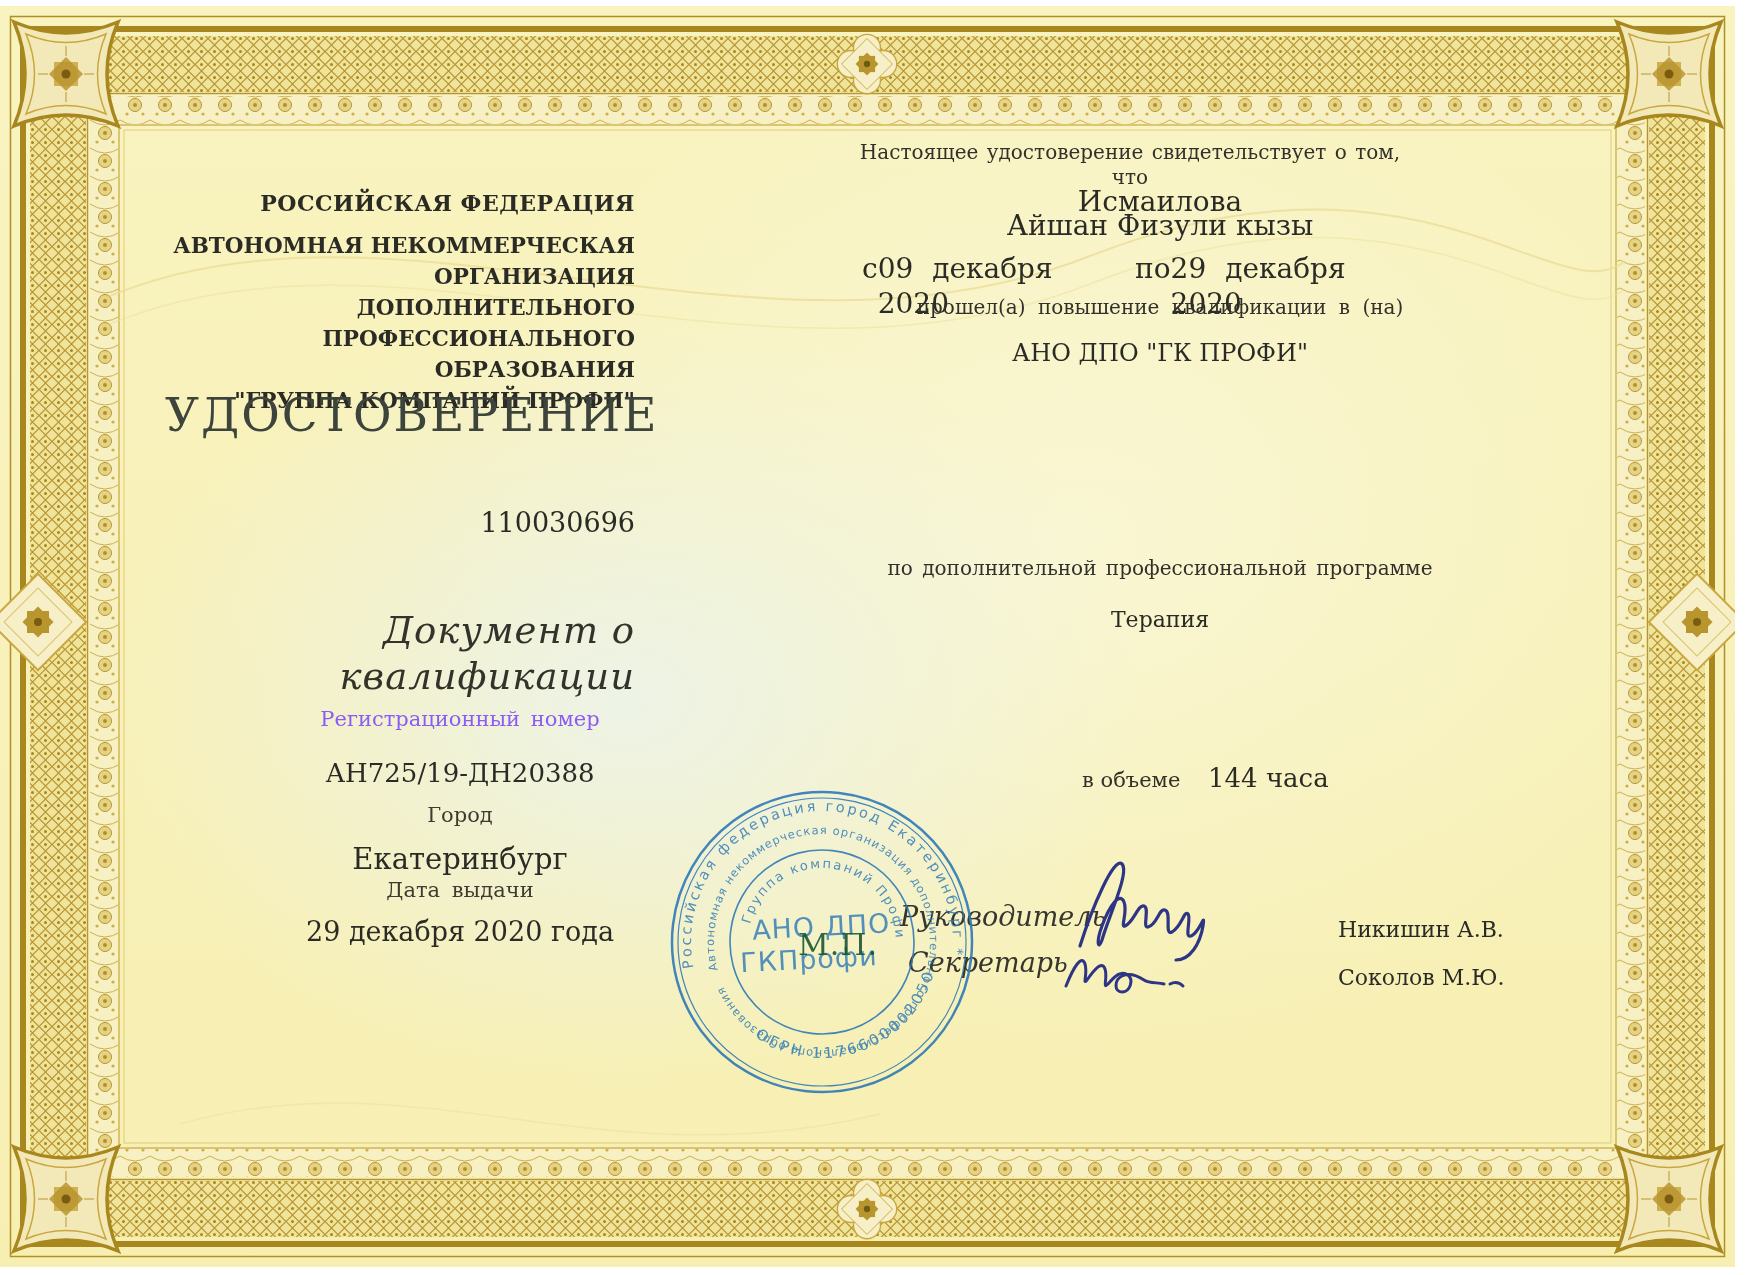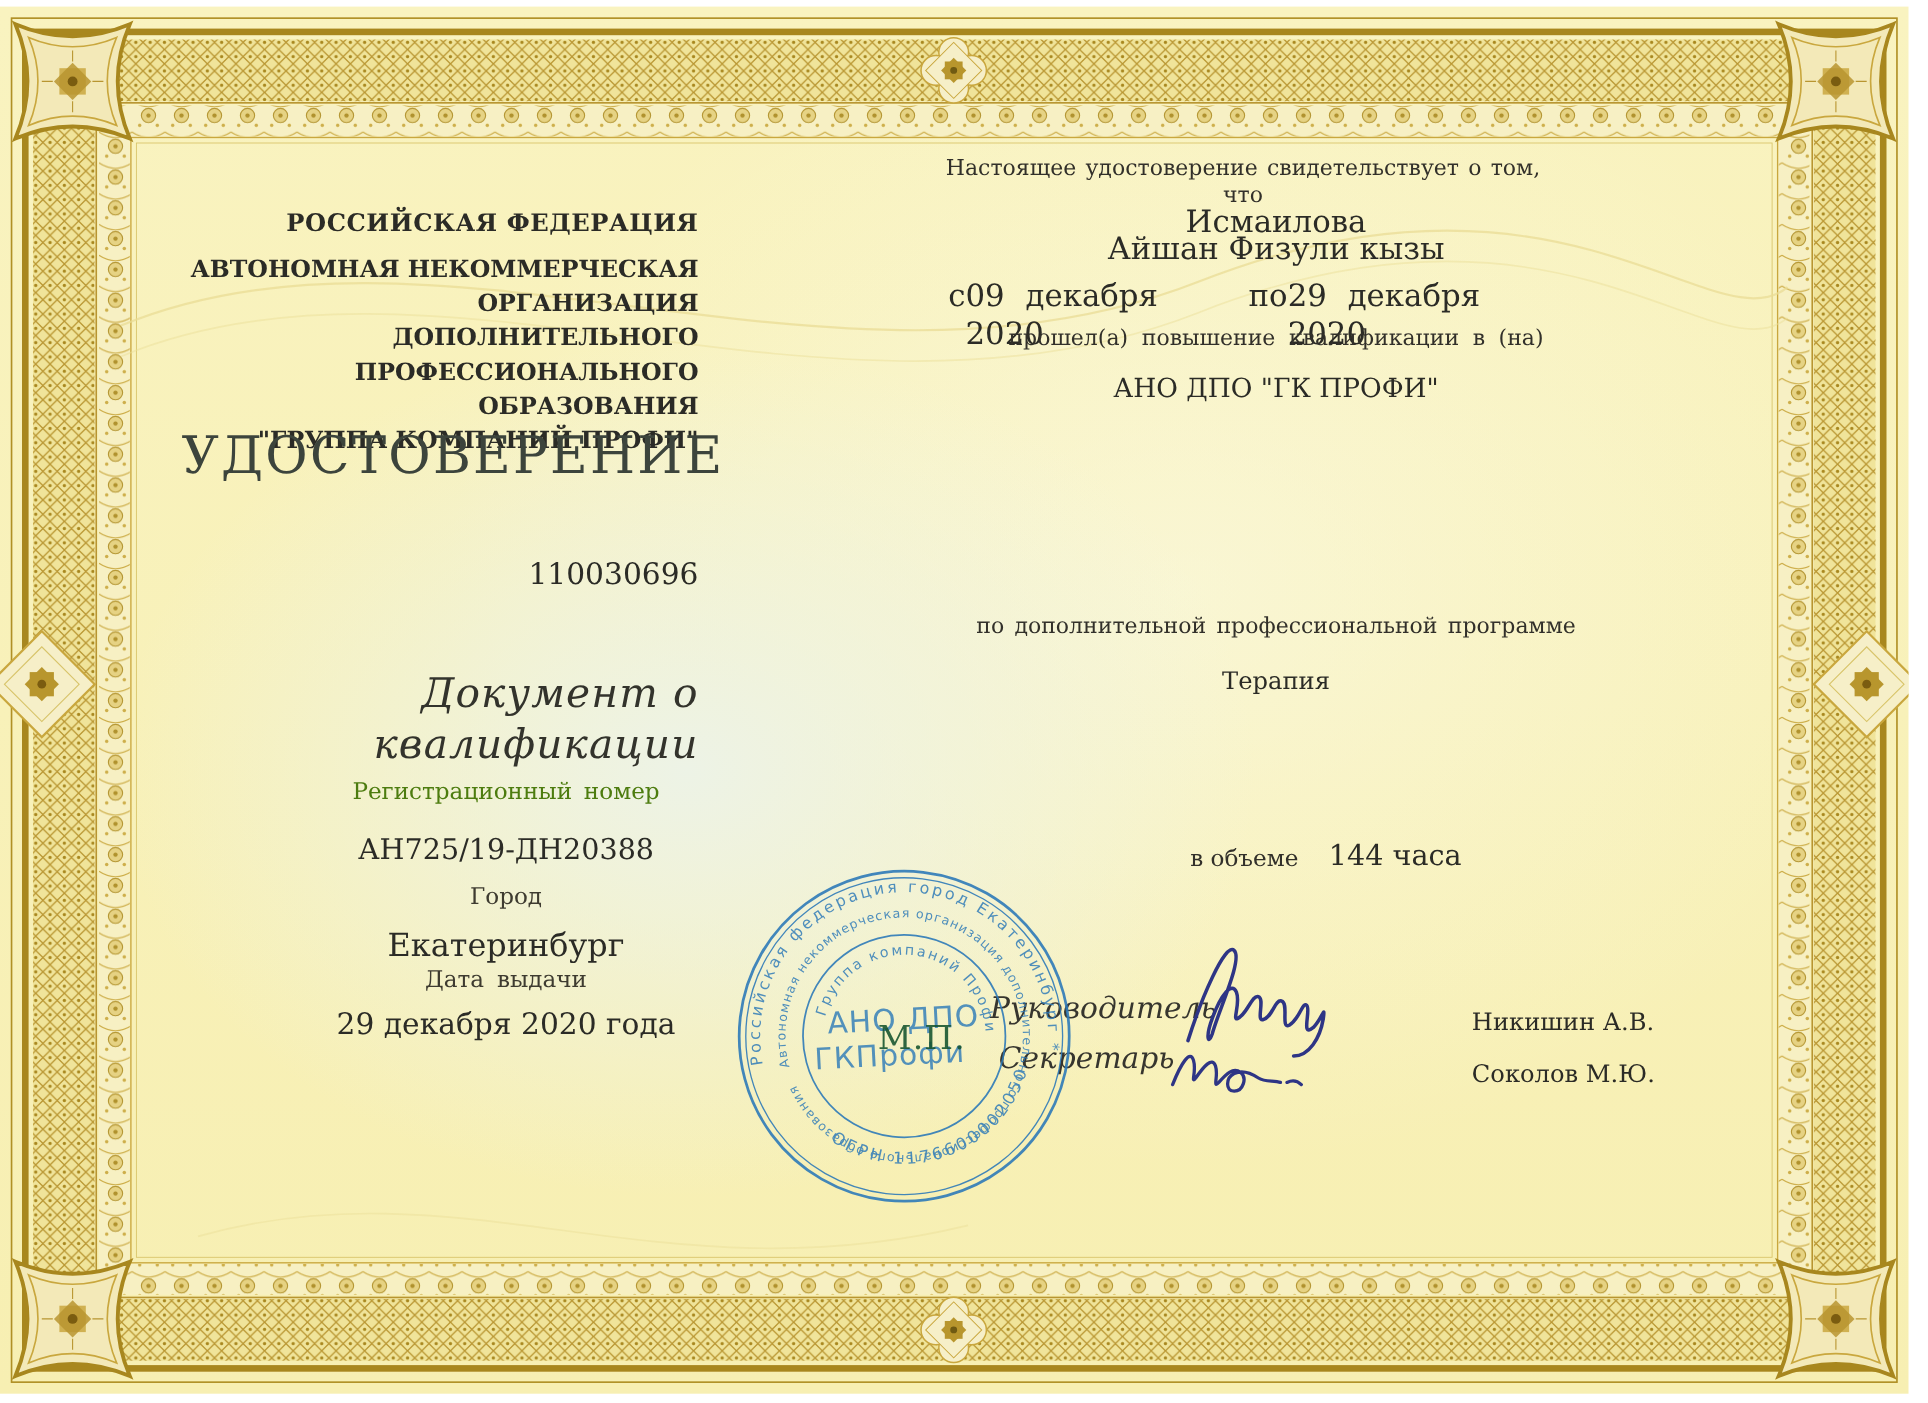--- a/index.html
+++ b/index.html
@@ -14,21 +14,21 @@
   .t{position:absolute;line-height:1.25;}
   .l{left:165px;width:470px;text-align:right;}
   .l2{left:225px;width:470px;text-align:center;}
   .r{left:870px;width:580px;text-align:center;}
   .country{top:190px;font-size:22px;font-weight:bold;letter-spacing:.5px;}
   .org{top:230px;font-size:21.5px;font-weight:bold;line-height:31px;}
   .title{top:386px;font-size:47px;letter-spacing:2px;color:#3c443c;font-weight:500;}
   .subtitle{top:452px;font-size:19px;letter-spacing:1.5px;color:#343229;}
   .blank-number{top:506px;font-size:27px;}
   .dockind{top:608px;font-size:37px;font-style:italic;color:#33332c;letter-spacing:1px;}
-  .reg-label{top:706px;font-size:21px;color:#4d7c0f;word-spacing:4px;}
+  .reg-label{top:706px;font-size:21px;color:#8b5cf6;word-spacing:4px;}
   .reg-number{top:757px;font-size:26px;}
   .city-label{top:802px;font-size:21px;color:#3e3b30;}
   .city{top:841px;font-size:29px;}
   .date-label{top:877px;font-size:21px;color:#3e3b30;word-spacing:5px;}
   .issue-date{top:915px;font-size:27px;}
   .statement{top:140px;font-size:20px;margin-left:-30px;word-spacing:2px;color:#32302a;}
   .lastname{top:184px;font-size:28px;}
   .name{top:208px;font-size:28px;}
   .period{left:862px;top:251px;width:566px;display:flex;justify-content:space-between;
     font-size:28px;word-spacing:10px;}

